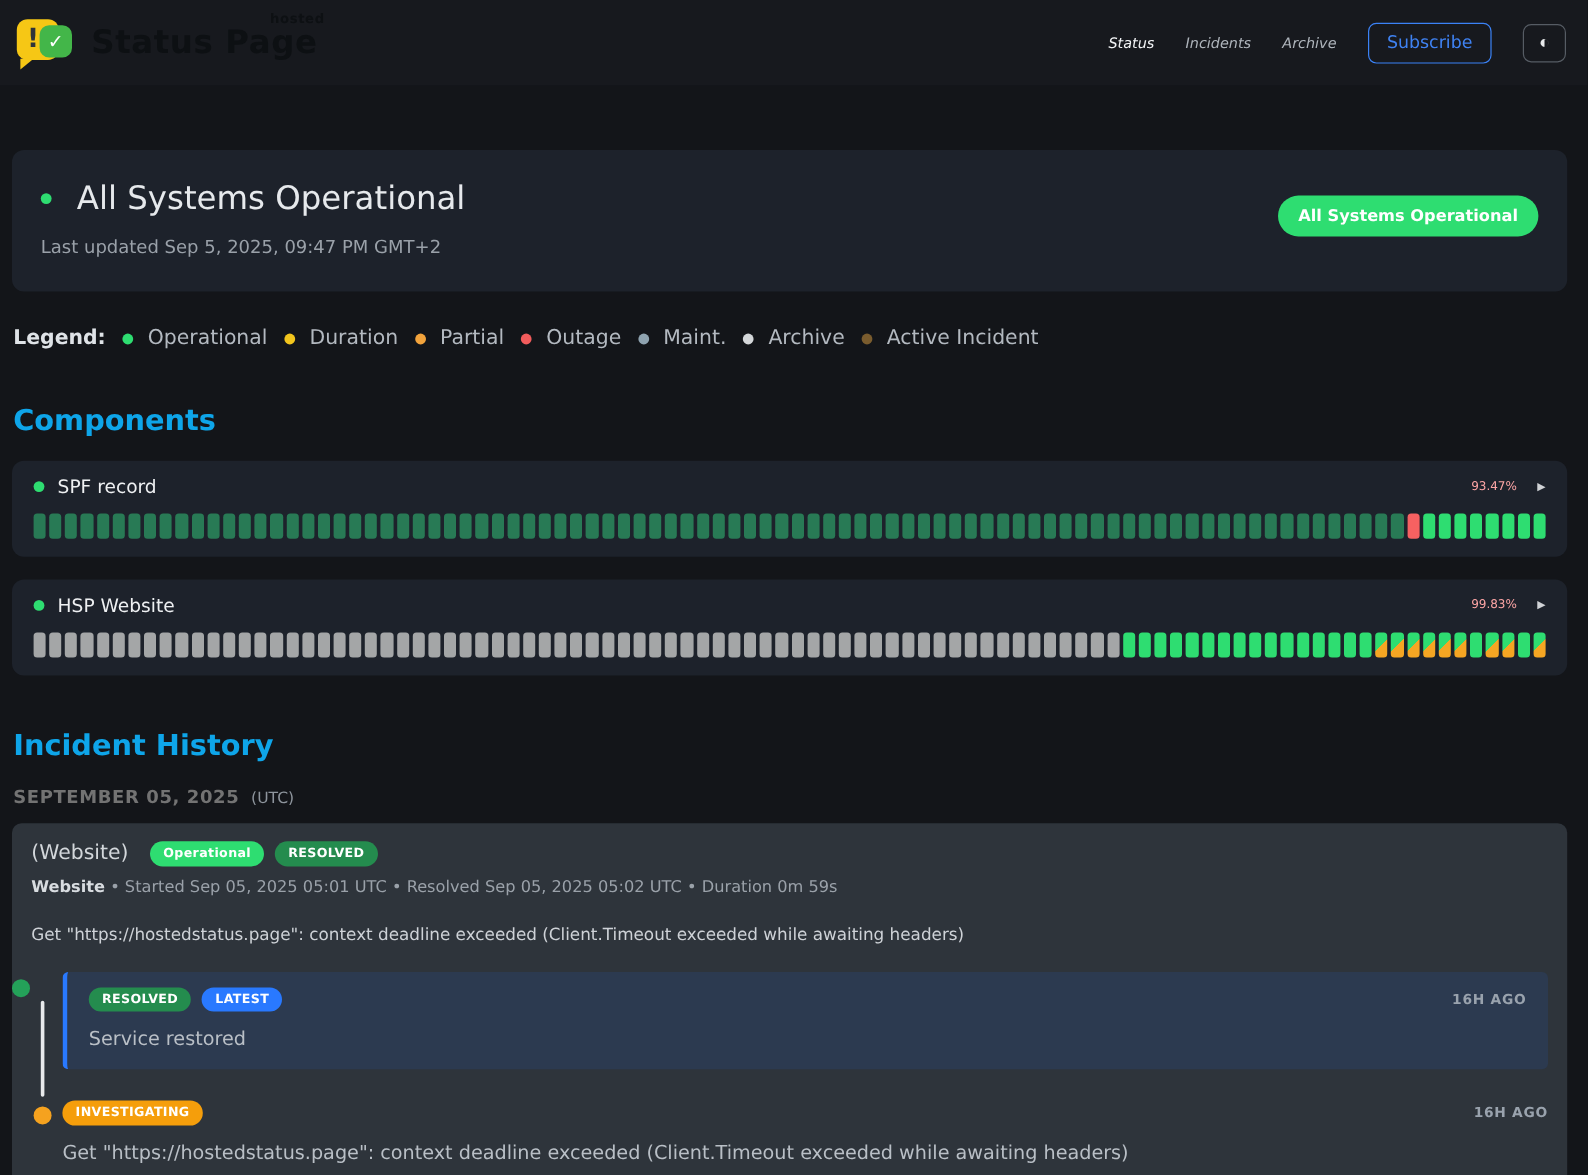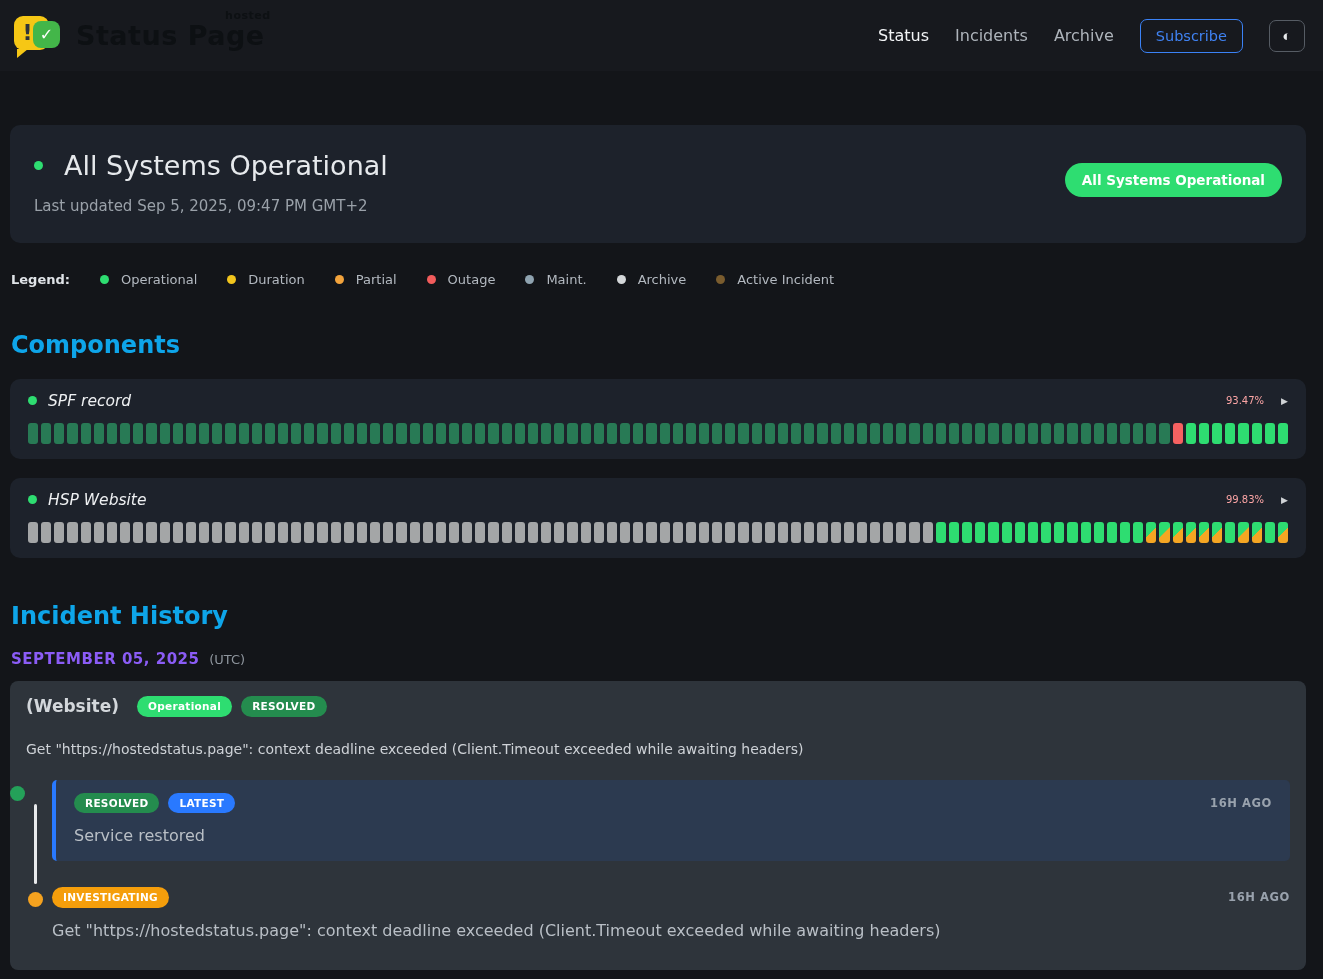--- a/index.html
+++ b/index.html
@@ -49,21 +49,21 @@
   .logo-check{
     position:absolute;right:2px;top:8px;width:27px;height:27px;
     background:#43b649;border-radius:8px;
     display:flex;align-items:center;justify-content:center;
     color:#fff;font-weight:800;font-size:16px;
   }
   .brand-text{position:relative;font-size:27px;font-weight:700;color:#0d1013;letter-spacing:.5px;line-height:1;}
   .brand-hosted{position:absolute;top:-12px;right:-6px;font-size:11px;font-weight:600;color:#0d1013;letter-spacing:.5px;}
   .header-right{display:flex;align-items:center;gap:26px;}
   .nav{display:flex;align-items:center;gap:26px;}
-  .nav-link{font-size:16px;color:#aeb4bb;text-decoration:none;cursor:pointer;}
+  .nav-link{font-size:12px;color:#aeb4bb;text-decoration:none;cursor:pointer;font-style:italic;}
   .nav-link.active{color:#f2f4f6;}
   .subscribe-btn{
     background:transparent;border:1px solid #3b82f6;color:#3f82f2;
     font-size:14.5px;padding:8px 15px;border-radius:7px;cursor:pointer;
     font-family:inherit;
   }
   .theme-toggle{
     width:36px;height:32px;border:1px solid #565c64;border-radius:7px;
     background:transparent;color:#e8eaec;font-size:15px;line-height:1;
     display:flex;align-items:center;justify-content:center;cursor:pointer;
@@ -78,53 +78,53 @@
   .status-title-row{display:flex;align-items:center;gap:21px;}
   .dot{width:9px;height:9px;border-radius:50%;flex:none;display:inline-block;}
   .dot-green{background:var(--accent-green);}
   .status-title{font-size:27px;font-weight:500;color:#e6e9ec;}
   .status-updated{margin-top:16px;font-size:15px;color:#9aa1a9;}
   .status-badge{
     margin-top:13px;background:var(--accent-green);color:#fff;font-weight:700;
     font-size:13.5px;padding:9px 17px;border-radius:999px;white-space:nowrap;
   }
   
-  .legend{margin-top:29px;display:flex;align-items:center;gap:30px;font-size:13px;color:#b3b9c0;padding-left:1px;}
+  .legend{margin-top:29px;display:flex;align-items:center;gap:14px;font-size:17px;color:#b3b9c0;padding-left:1px;}
   .legend-label{font-weight:700;color:#dfe3e7;}
   .legend-item{display:flex;align-items:center;gap:12px;}
   .legend-dot{width:9px;height:9px;border-radius:50%;display:inline-block;}
   
   .section-heading{margin-top:44px;font-size:24px;font-weight:600;color:#0ea5e9;padding-left:1px;}
   .component-card{
     margin-top:19px;background:var(--card-bg);border-radius:10px;
     padding:13px 18px 15px;
   }
   .component-head{display:flex;align-items:center;}
-  .component-name{margin-left:11px;font-size:15.5px;font-weight:500;color:#eef0f2;font-style:italic;}
+  .component-name{margin-left:11px;font-size:15.5px;font-weight:500;color:#eef0f2;}
   .component-right{margin-left:auto;display:flex;align-items:center;gap:17px;}
   .component-uptime{font-size:10px;color:#fca5a5;}
   .expand-icon{font-size:9px;color:#d0d3d6;cursor:pointer;}
   .bars{display:flex;gap:3px;margin-top:13px;}
   .bar{flex:1 1 0;height:21px;border-radius:3px;cursor:pointer;}
   .bar.operational{background:var(--accent-green);}
   .bar.operational-muted{background:var(--muted-green);}
   .bar.outage{background:var(--outage-red);}
   .bar.unknown{background:var(--unknown-gray);}
   .bar.degraded-partial{background:linear-gradient(135deg,var(--accent-green) 49.5%,var(--degraded-orange) 50.5%);}
   
   .date-heading{margin-top:20px;padding-left:1px;font-size:15px;}
-  .date-main{font-weight:700;color:#8b5cf6;letter-spacing:.5px;text-align:center;}
+  .date-main{font-weight:700;color:#737373;letter-spacing:.5px;text-align:center;}
   .date-suffix{font-size:13px;color:#8e959d;font-weight:400;margin-left:5px;}
   .incident-card{
     margin-top:13px;background:var(--incident-card-bg);border-radius:8px;
     padding:15px 16px 30px;
   }
   .incident-title-row{display:flex;align-items:center;gap:8px;flex-wrap:wrap;}
   .incident-link{color:var(--link-blue);font-size:17px;font-weight:700;text-decoration:none;cursor:pointer;}
-  .incident-component{color:#d3d7db;font-size:17px;font-weight:700;}
+  .incident-component{color:#d3d7db;font-size:17px;font-weight:400;}
   .incident-badges{display:flex;align-items:center;gap:9px;margin-left:10px;}
   .badge{
     color:#fff;font-weight:700;font-size:10.5px;letter-spacing:.3px;
     padding:4px 11px;border-radius:999px;white-space:nowrap;line-height:1.2;
   }
   .badge.operational{background:var(--accent-green);}
   .badge.resolved{background:var(--resolved-green);}
   .badge.latest{background:var(--badge-blue);}
   .badge.investigating{background:var(--investigating-orange);}
   .incident-meta{margin-top:9px;font-size:13.5px;color:#9aa1a9;}
@@ -452,20 +452,23 @@
     <span class="date-suffix">(UTC)</span>
   </div>
 
   <section class="incident-card">
     <div class="incident-title-row">
       <span class="incident-component">(Website)</span>
       <span class="incident-badges">
           <span class="badge operational">Operational</span>
           <span class="badge resolved">RESOLVED</span>
         </span>
+    </div>
+    <div class="incident-meta">
+      <span class="meta-component">Website</span><span> • Started Sep 05, 2025 05:01 UTC • Resolved Sep 05, 2025 05:02 UTC • Duration 0m 59s</span>
     </div>
     <div class="incident-desc">Get "https://hostedstatus.page": context deadline exceeded (Client.Timeout exceeded while awaiting headers)</div>
 
     <div class="timeline">
       <div class="timeline-line"></div>
       <div id="updates-container">
           <div class="update highlighted">
             <span class="update-dot" style="background: rgb(36, 161, 89);"></span>
             <div class="update-head">
               <span class="badge resolved">RESOLVED</span>

